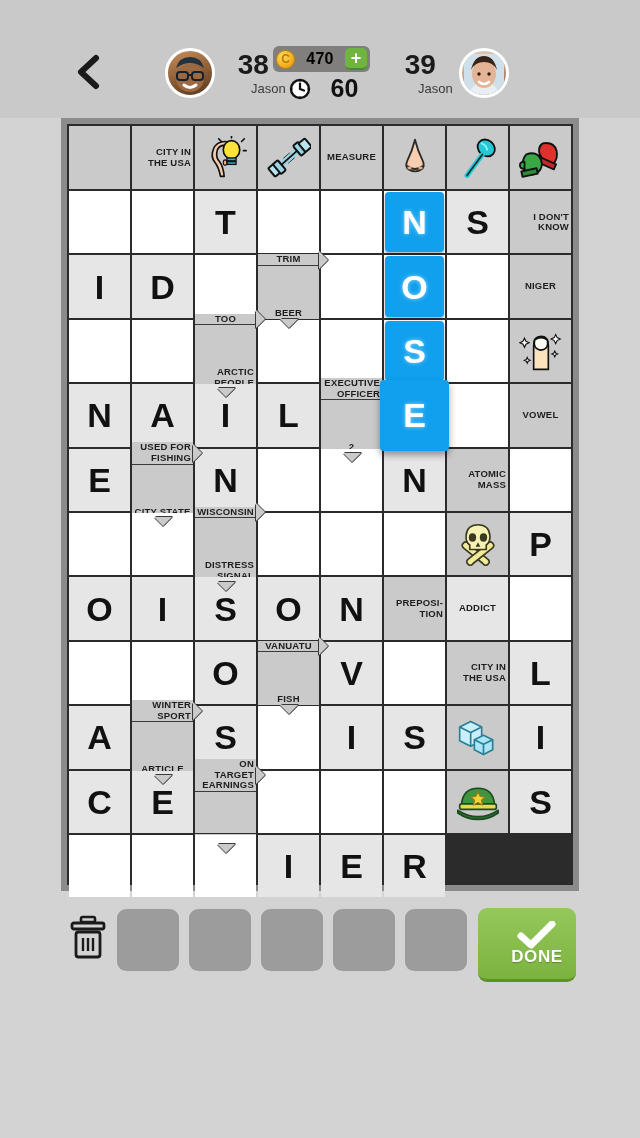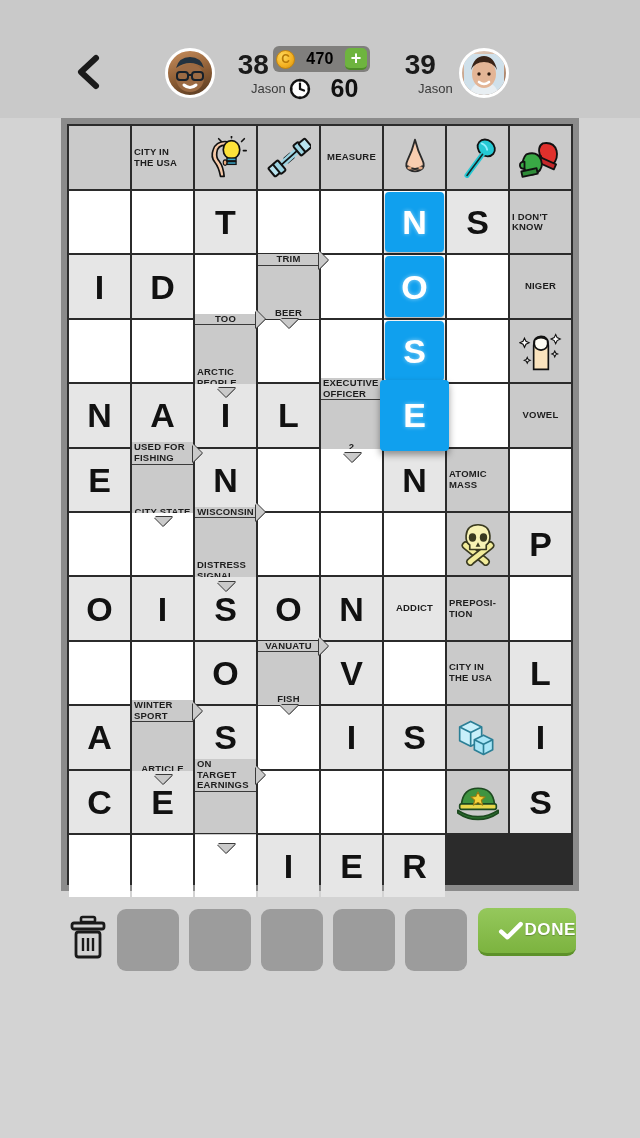--- a/index.html
+++ b/index.html
@@ -78,21 +78,21 @@
     box-sizing:border-box;
   }
   .cell.clue{background:#cacaca;}
   .cell.filled{background:#e6e6e6;}
   .cell.empty{background:#fff;}
   .letter{
     font-size:34px;font-weight:bold;color:#111;line-height:1;
     font-family:"Liberation Sans",sans-serif;
   }
   .clue-text{
-    font-size:9.5px;font-weight:bold;color:#1d1d1d;text-align:left;
+    font-size:9.5px;font-weight:bold;color:#1d1d1d;text-align:right;
     line-height:1.12;letter-spacing:.2px;padding:0 2px;
     text-transform:uppercase;
   }
   
   .split{flex-direction:column;background:#cacaca;padding:0;gap:42px;}
   .half{
     position:relative;flex:1 1 50%;width:100%;
     display:flex;align-items:center;justify-content:center;
     box-sizing:border-box;background:#cacaca;
   }
@@ -131,25 +131,25 @@
   #tray{
     position:absolute;left:0;top:897px;width:640px;height:95px;
     background:#d3d3d3;
   }
   #trash{position:absolute;left:68px;top:18px;width:40px;height:46px;cursor:pointer;}
   .rack-tile{
     position:absolute;top:12px;width:62px;height:62px;
     background:#9c9c9c;border-radius:9px;
   }
   #done-btn{
-    position:absolute;left:478px;top:11px;width:98px;height:48px;
+    position:absolute;left:478px;top:11px;width:98px;height:74px;
     background:linear-gradient(#95c85c,#7cb33f);
     border-radius:9px;border-bottom:3px solid #5d9129;
     box-sizing:border-box;cursor:pointer;
-    display:flex;flex-direction:row;align-items:center;justify-content:center;padding-left:20px;
+    display:flex;flex-direction:column;align-items:center;justify-content:center;padding-left:20px;
   }
   #done-label{color:#fff;font-size:17px;font-weight:bold;letter-spacing:.6px;
               margin-top:-2px;text-shadow:0 1px 1px rgba(0,0,0,.25);}
   #bottom-fill{position:absolute;left:0;top:992px;width:640px;height:146px;background:#d3d3d3;}
 </style>
 </head>
 <body>
 
 <div id="topbar">
 
@@ -465,25 +465,25 @@
       </div>
       <div class="cell filled">
         <span class="letter">S</span>
       </div>
       <div class="cell filled">
         <span class="letter">O</span>
       </div>
       <div class="cell filled">
         <span class="letter">N</span>
       </div>
+      <div class="cell clue">
+        <span class="clue-text">PREPOSI-TION</span>
+      </div>
       <div class="cell filled">
         <span class="clue-text">ADDICT</span>
-      </div>
-      <div class="cell clue">
-        <span class="clue-text">PREPOSI-TION</span>
       </div>
       <div class="cell empty"></div>
       <div class="cell empty"></div>
       <div class="cell empty"></div>
       <div class="cell filled">
         <span class="letter">O</span>
       </div>
       <div class="cell split">
         <div class="half top">
           <span class="clue-text">VANUATU</span>

